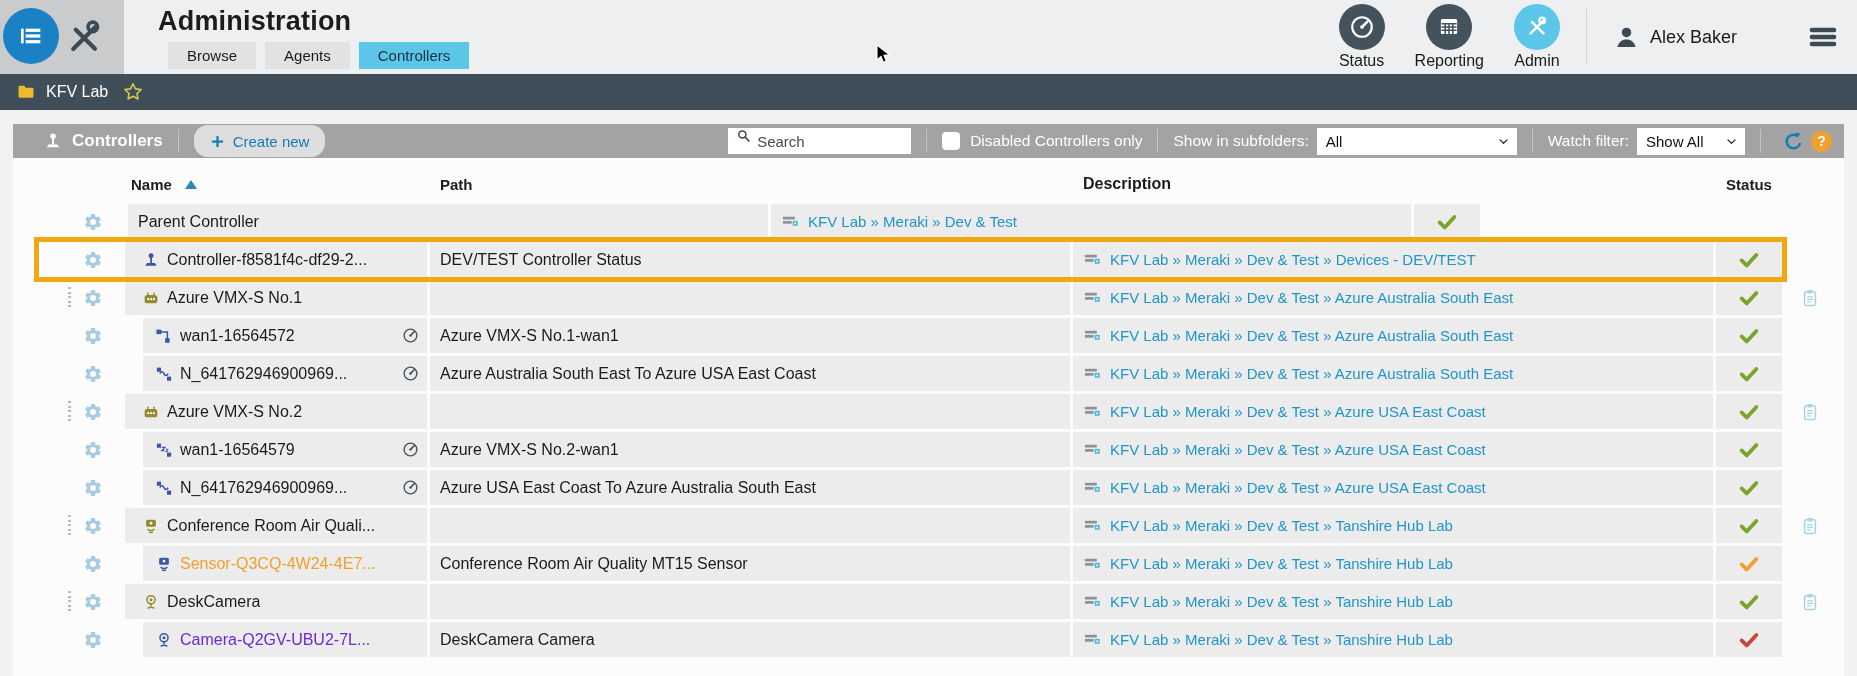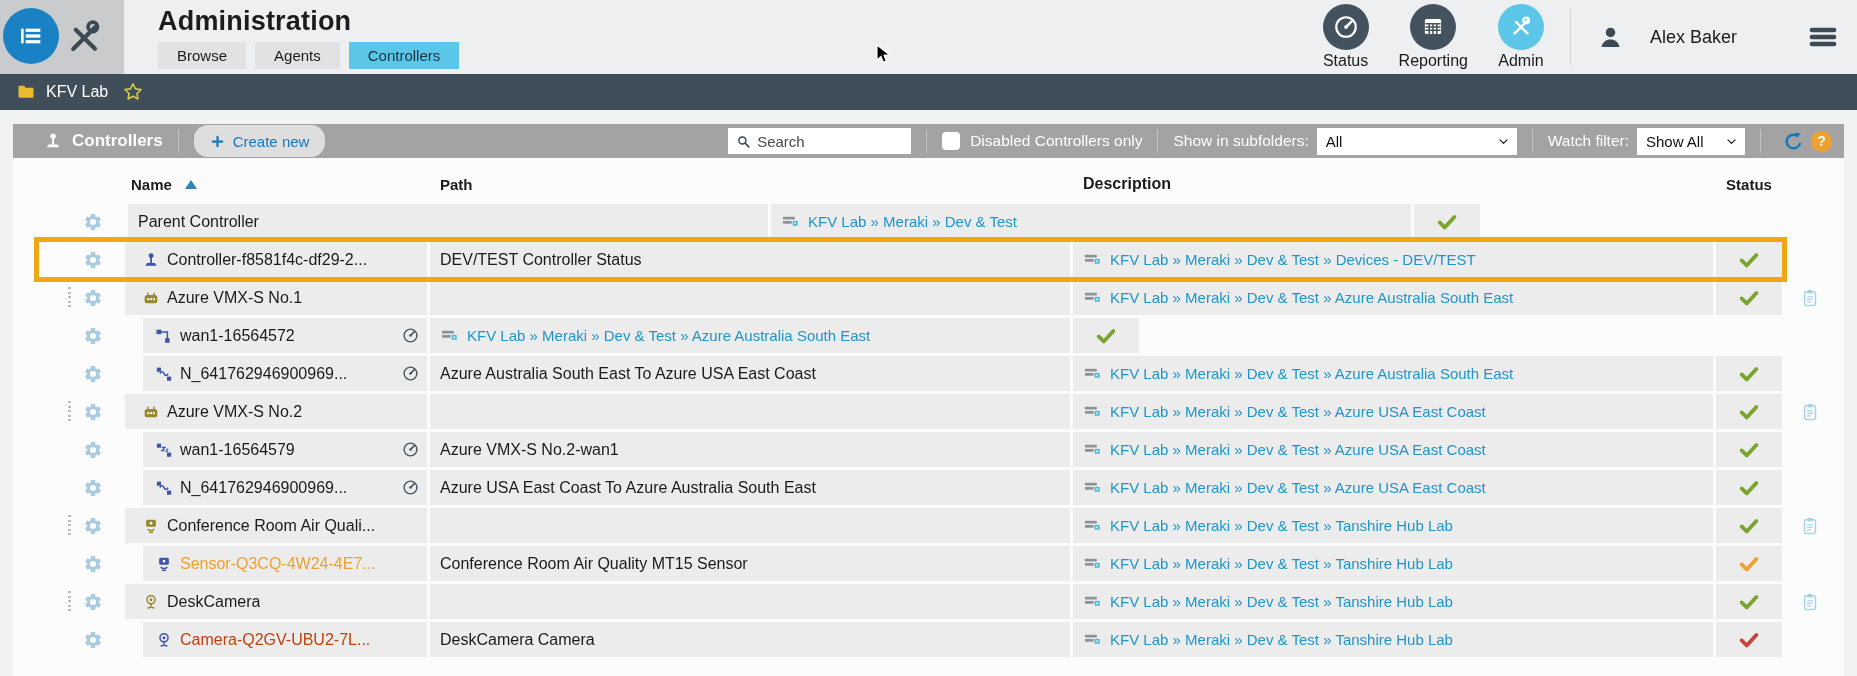--- a/index.html
+++ b/index.html
@@ -11,34 +11,34 @@
   
   .app-header { height:74px; background:#edeff0; display:flex; align-items:center; position:relative; }
   .logo-wrap { width:124px; height:74px; background:#c9cbcc; position:relative; flex:0 0 auto; }
   .logo-circle { position:absolute; left:3px; top:8px; width:56px; height:56px; border-radius:50%;
     background:#1a82c4; display:flex; align-items:center; justify-content:center; }
   .logo-circle svg { width:32px; height:32px; color:#fff; }
   .tools-box { position:absolute; left:62px; top:16px; width:44px; height:44px; color:#3c4a54; }
   .tools-box svg { width:44px; height:44px; }
   .title-area { margin-left:34px; }
   .title-area h1 { font-size:27px; font-weight:600; color:#1c1c1a; letter-spacing:.2px; }
-  .tabs { display:flex; gap:9px; margin-top:5px; }
+  .tabs { display:flex; gap:9px; margin-top:5px;margin-left:10px; }
   .tab { border:none; height:27px; padding:0 19px; background:#e2e2e2; color:#1b1b19;
     font-family:inherit; font-size:15px; cursor:pointer; }
   .tab.active { background:#5bc6e8; color:#14333e; }
   .hspacer { flex:1; }
   .topnav { display:flex; gap:30px; align-items:center; }
   .nav-item { display:flex; flex-direction:column; align-items:center; cursor:pointer; }
   .navc { width:46px; height:46px; border-radius:50%; background:#44525d; display:flex;
     align-items:center; justify-content:center; color:#fff; }
   .navc svg { width:26px; height:26px; }
   .nav-item.active .navc { background:#5bc6e8; }
   .nav-label { font-size:16px; margin-top:2px; color:#1b1b19; }
   .vdiv { width:1px; height:56px; background:#d2d4d5; margin:0 26px; }
-  .user { display:flex; align-items:center; gap:26px; cursor:pointer; }
+  .user { display:flex; align-items:center; gap:10px; cursor:pointer; }
   .user svg { width:27px; height:27px; color:#3c4a54; }
   .user span { font-size:18px; }
   .burger { margin-left:70px; margin-right:18px; color:#3c4a54; cursor:pointer; }
   .burger svg { width:32px; height:32px; }
 
   
   .crumb { height:36px; background:#3f4e59; display:flex; align-items:center; gap:10px; padding-left:16px; }
   .crumb svg.folder { width:20px; height:20px; }
   .crumb .crumb-label { color:#fff; font-size:16px; }
   .crumb svg.star { width:22px; height:22px; margin-left:4px; }
@@ -46,21 +46,21 @@
   
   .panel { margin:14px 13px 0; background:#fcfcfc; height:calc(676px - 74px - 36px - 14px); }
   .toolbar { height:34px; background:#a3a3a3; display:flex; align-items:center; padding:0 12px 0 30px; }
   .tb-sec { display:flex; align-items:center; gap:9px; color:#fff; }
   .tb-sec svg { width:20px; height:20px; color:#fff; }
   .tb-sec span { font-size:17px; font-weight:bold; }
   .tdiv { width:1px; height:24px; background:#c3c3c3; margin:0 15px; flex:0 0 auto; }
   .create-btn { display:flex; align-items:center; gap:8px; height:18px; padding:16px 16px; border:none;
     border-radius:14px; background:#dedede; color:#1779ba; font-family:inherit; font-size:15px; cursor:pointer; }
   .create-btn svg { width:15px; height:15px; color:#1779ba; }
-  .search-box { display:flex; align-items:center; gap:6px; width:183px; height:26px; background:#fff; padding:0 8px; }
+  .search-box { display:flex; gap:6px; width:183px; height:26px; background:#fff; padding:0 8px; }
   .search-box svg { width:15px; height:15px; color:#3c4a54; flex:0 0 auto; }
   .search-box input { border:none; outline:none; width:100%; font-family:inherit; font-size:15px; color:#333; background:transparent; }
   .search-box input::placeholder { color:#4a4a4a; }
   .cb-group { display:flex; align-items:center; gap:10px; }
   .checkbox { width:18px; height:18px; background:#fff; border-radius:4px; cursor:pointer; }
   .tb-label { color:#fff; font-size:15.5px; white-space:nowrap; }
   .sel { display:flex; align-items:center; justify-content:space-between; height:27px; background:#fff;
     padding:0 7px 0 9px; margin-left:8px; cursor:pointer; }
   .sel span { font-size:15px; color:#111; }
   .sel svg { width:13px; height:13px; color:#222; }
@@ -92,21 +92,21 @@
   .row-main { display:flex; align-items:center; }
   .row.hl .row-main { outline:5px solid #f0a712; outline-offset:0; position:relative; z-index:5; }
   .dots { width:3px; height:22px; margin-right:4px;
     background:repeating-linear-gradient(to bottom,#b9bdbf 0 2px,transparent 2px 4.6px); cursor:grab; }
   .c-gear svg { width:20px; height:20px; color:#a9cbe0; cursor:pointer; }
   .dev { width:18px; height:18px; flex:0 0 auto; }
   .dev.olive { color:#958a2c; }
   .dev.blue { color:#3d55a8; }
   .nm { font-size:16px; color:#1b1b19; white-space:nowrap; overflow:hidden; }
   .nm.nc-orange { color:#f0a030; }
-  .nm.nc-red { color:#c2410c; }
+  .nm.nc-red { color:#6d28d9; }
   .gaugeic { position:absolute; right:8px; width:17px; height:17px; color:#49565f; }
   .c-desc span { font-size:16px; color:#1b1b19; white-space:nowrap; overflow:hidden; }
   .c-path svg { width:19px; height:19px; flex:0 0 auto; }
   .plink { font-size:15px; color:#1f95c8; text-decoration:none; white-space:nowrap; cursor:pointer; }
   .st { width:22px; height:22px; }
   .st-ok { color:#7aa52c; }
   .st-warn { color:#efa02f; }
   .st-error { color:#c8453c; }
   .clip { width:20px; height:20px; cursor:pointer; }
   .sortasc { display:inline-block; width:0; height:0; border-left:6px solid transparent;
@@ -484,20 +484,23 @@
             <div class="gap14"></div>
             <div class="cell c-name ind2">
               <svg class="ic dev blue">
                 <use href="#sym-wan-l"></use>
               </svg>
               <span class="nm">wan1-16564572</span>
               <svg class="ic gaugeic">
                 <use href="#sym-gauge"></use>
               </svg>
             </div>
+            <div class="cell c-desc">
+              <span>Azure VMX-S No.1-wan1</span>
+            </div>
             <div class="cell c-path">
               <svg class="ic">
                 <use href="#sym-path"></use>
               </svg>
               <a class="plink">KFV Lab » Meraki » Dev &amp; Test » Azure Australia South East</a>
             </div>
             <div class="cell c-status">
               <svg class="ic st st-ok">
                 <use href="#sym-check"></use>
               </svg>

